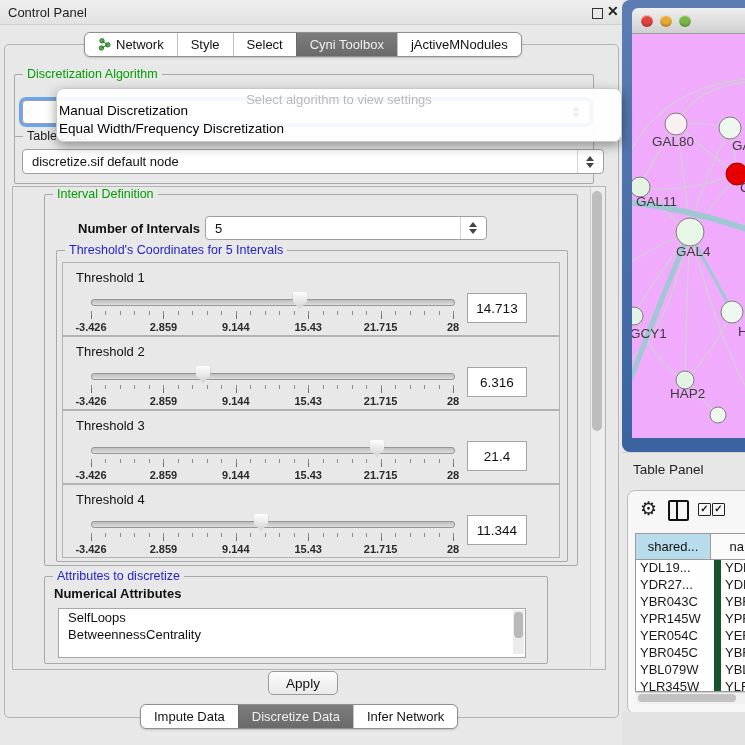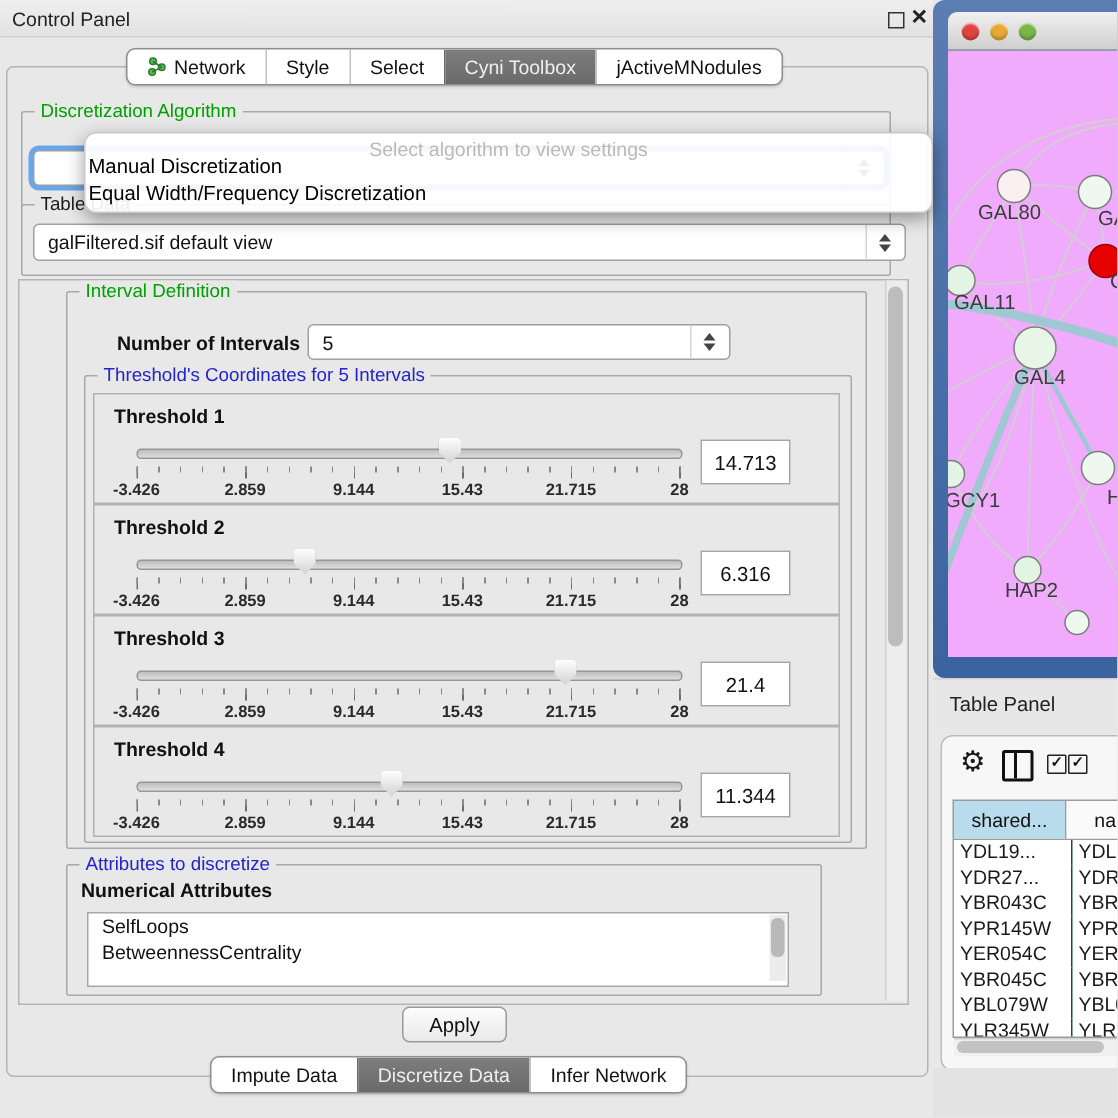--- a/index.html
+++ b/index.html
@@ -24,21 +24,21 @@
   .stepper .up{border-bottom:5px solid #444;margin-bottom:2px;}
   .stepper .dn{border-top:5px solid #444;}
   .popup{left:14px;top:88px;width:564px;height:52px;background:rgba(255,255,255,.92);border:1px solid #c9c9c9;border-radius:8px;box-shadow:0 4px 12px rgba(0,0,0,.38);z-index:30;margin-left:42px;}
   .popup-hint{position:absolute;top:3px;left:0;width:100%;text-align:center;color:#b9b9b9;font-size:13px;}
   .popup-item{position:absolute;left:2px;font-size:13.5px;color:#000;white-space:nowrap;}
   .focus-ring{box-shadow:0 0 0 3px #6aa6e8;}
   .viewport{left:12px;top:186px;width:592px;height:482px;border:1px solid #b5b5b5;background:#e8e8e8;}
   .vscroll{left:590px;top:187px;width:13px;height:480px;background:#ededed;border-left:1px solid #cfcfcf;}
   .vthumb{left:1px;top:4px;width:10px;height:240px;background:#bdbdbd;border-radius:5px;}
   .thr{position:absolute;left:62px;width:496px;height:72px;border:1px solid #b2b2b2;background:#e8e8e8;}
-  .thr-label{position:absolute;left:13px;top:7px;font-weight:bold;font-size:13px;color:#111;}
+  .thr-label{position:absolute;left:13px;top:7px;font-weight:normal;font-size:13px;color:#111;}
   .sl-track{position:absolute;left:28px;top:36px;width:362px;height:5px;background:linear-gradient(#bdbdbd,#dedede);border:1px solid #969696;border-radius:3px;}
   .sl-zone{position:absolute;left:28px;top:28px;width:362px;height:18px;}
   .sl-handle{position:absolute;top:1px;width:15px;height:17px;transform:translateX(-50%);background:linear-gradient(#fefefe,#d2d2d2);clip-path:polygon(12% 0,88% 0,100% 12%,100% 55%,50% 100%,0 55%,0 12%);filter:drop-shadow(0 0 1px #777);}
   .ticks-minor{position:absolute;left:28px;top:48px;width:363px;height:4px;background:repeating-linear-gradient(90deg,#8a8a8a 0 1px,transparent 1px 14.48px);}
   .ticks-major{position:absolute;left:28px;top:48px;width:363px;height:8px;background:repeating-linear-gradient(90deg,#6f6f6f 0 1px,transparent 1px 72.4px);}
   .sl-scale{position:absolute;left:28px;top:56px;width:362px;height:14px;}
   .sl-scale span{position:absolute;transform:translateX(-50%);font-size:11px;font-weight:bold;color:#2a2a2a;top:2px;white-space:nowrap;}
   .thr-value{position:absolute;left:404px;top:30px;width:58px;height:28px;background:#fff;border:1px solid #a5a5a5;font-size:13.5px;color:#111;display:flex;align-items:center;justify-content:center;}
   .listbox{background:#fff;border:1px solid #a8a8a8;overflow:hidden;}
   .list-item{font-size:13px;color:#111;padding:1px 0 1px 9px;white-space:nowrap;}
@@ -55,21 +55,21 @@
   .tp-panel{left:627px;top:490px;width:130px;height:222px;background:#f7f7f7;border:1px solid #bcbcbc;border-radius:8px 0 0 8px;}
   .gear{font-size:19px;color:#1a1a1a;line-height:1;}
   .cols-icon{width:17px;height:17px;border:2px solid #111;border-radius:2px;position:relative;}
   .cols-icon:before{content:"";position:absolute;left:6px;top:0;width:2px;height:100%;background:#111;}
   .cbx{width:11px;height:11px;border:1.5px solid #222;border-radius:1px;font-size:10px;line-height:10px;text-align:center;color:#111;font-weight:bold;}
   .tbl{left:635px;top:533px;width:110px;height:157px;background:#fff;border:1px solid #9a9a9a;overflow:hidden;}
   .tbl-head{display:flex;height:25px;border-bottom:1px solid #9a9a9a;font-size:13px;color:#111;}
   .th1{width:74px;background:#b9dcec;border-right:1px solid #9a9a9a;display:flex;align-items:center;justify-content:center;}
   .th2{flex:1;background:#fafafa;display:flex;align-items:center;justify-content:flex-end;padding-right:2px;}
   .tbl-row{display:flex;height:17px;font-size:13px;color:#1a1a1a;}
-  .td1{width:74px;padding-left:4px;border-right:1px solid #14532d;overflow:hidden;white-space:nowrap;}
+  .td1{width:74px;padding-left:4px;border-right:7px solid #14532d;overflow:hidden;white-space:nowrap;}
   .td2{flex:1;padding-left:4px;overflow:hidden;white-space:nowrap;}
   .hscroll{left:636px;top:692px;width:109px;height:11px;background:#f0f0f0;border-top:1px solid #d0d0d0;}
   .hthumb{position:absolute;left:2px;top:1px;width:98px;height:8px;background:#c2c2c2;border-radius:4px;}
   .below-table{left:622px;top:712px;width:123px;height:33px;background:#e3e3e3;}
 </style>
 </head>
 <body>
 
 <div class="screen">
 
@@ -118,21 +118,21 @@
   <div class="abs popup">
     <div class="popup-hint">Select algorithm to view settings</div>
     <div class="popup-item" style="top:14px;font-weight:normal">Manual Discretization</div>
     <div class="popup-item" style="top:32px">Equal Width/Frequency Discretization</div>
   </div>
 
   <div class="abs group" style="left:14px;top:136px;width:578px;height:46px">
     <span class="group-label plain">Table Data</span>
   </div>
   <div class="abs combo" style="left:22px;top:149px;width:562px;height:23px">
-    <span>galFiltered.sif default view</span>
+    <span>discretize.sif default node</span>
     <div class="stepper">
         <i class="up"></i>
         <i class="dn"></i>
       </div>
   </div>
 
   <div class="abs viewport"></div>
   <div class="abs vscroll">
       <div class="abs vthumb"></div>
     </div>

